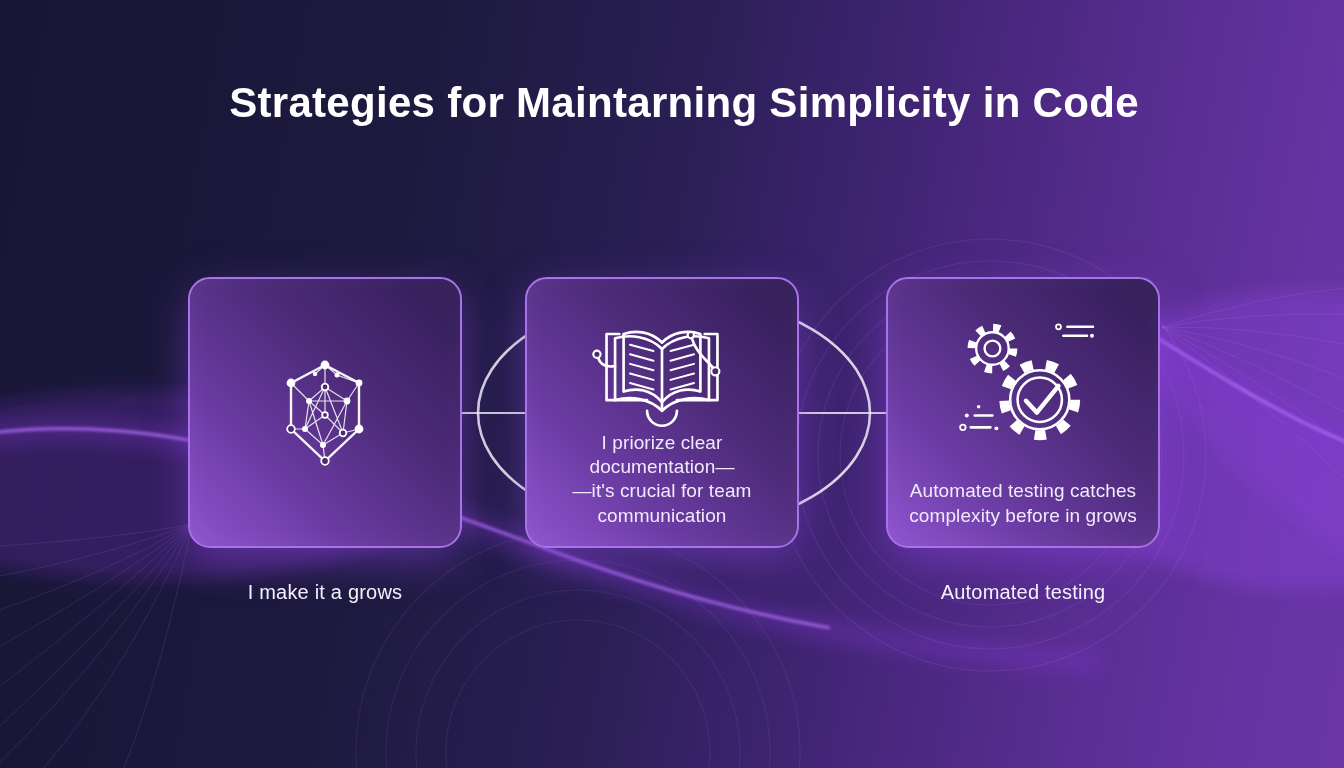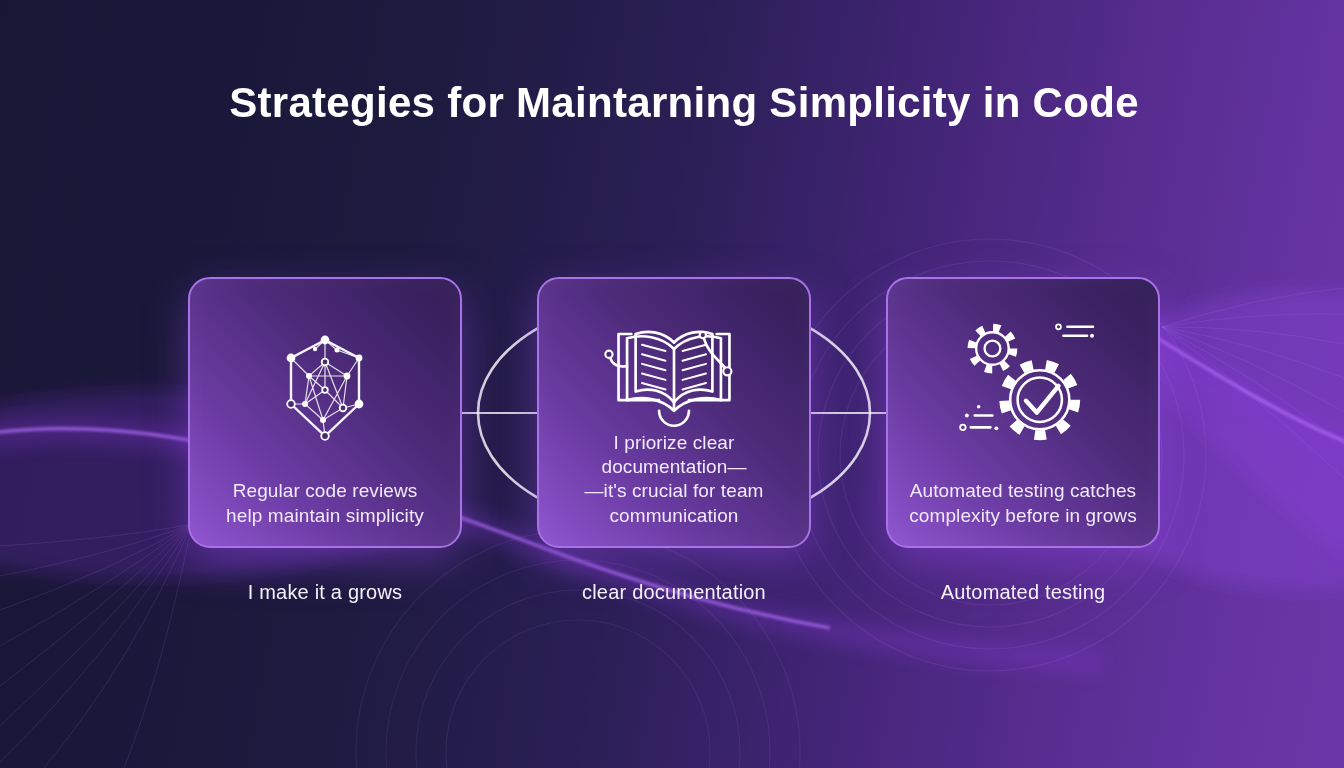--- a/index.html
+++ b/index.html
@@ -14,21 +14,21 @@
     color:#ffffff;font-size:42px;font-weight:700;letter-spacing:.3px;
   }
   .card{
     position:absolute;top:277px;width:274px;height:271px;box-sizing:border-box;
     border-radius:22px;border:2.5px solid #a873e8;z-index:2;
     background:linear-gradient(45deg,#8f54d0 0%,#6a3ba2 30%,#4c2a78 62%,#392160 88%,#331e56 100%);
     box-shadow:0 14px 44px -4px rgba(146,70,230,.50), inset 0 0 30px rgba(255,255,255,.04);
     display:flex;flex-direction:column;align-items:center;
     padding:22px 12px 18px 12px;
   }
-  .card1{left:188px;} .card2{left:537px;} .card3{left:886px;gap:12px;}
+  .card1{left:188px;} .card2{left:525px;} .card3{left:886px;gap:12px;}
   .icon-wrap{flex:1;display:flex;align-items:center;justify-content:center;width:100%;}
   .card-text{
     white-space:pre-line;text-align:center;color:#f1eafc;
     font-size:19px;line-height:1.28;font-weight:500;letter-spacing:.1px;
   }
   .card-caption{
     position:absolute;top:581px;width:274px;text-align:center;z-index:2;
     color:#f4f0fb;font-size:20px;font-weight:500;letter-spacing:.2px;
   }
   .cap1{left:188px;} .cap2{left:537px;} .cap3{left:886px;}
@@ -130,22 +130,20 @@
         </g>
         <g fill="#4b2a72" stroke="#fff" stroke-width="1.8">
           <circle cx="26" cy="74" r="3.8"></circle>
             <circle cx="60" cy="106" r="3.8"></circle>
           <circle cx="60" cy="32" r="3.3"></circle>
             <circle cx="78" cy="78" r="3.3"></circle>
             <circle cx="60" cy="60" r="2.8"></circle>
         </g>
       </svg>
     </div>
-    <div class="card-text">Regular code reviews
-help maintain simplicity</div>
   </div>
 
   <div class="card card2">
     <div class="icon-wrap">
       <svg width="152" height="128" viewBox="0 0 140 120">
         <g stroke="#fff" fill="none" stroke-width="2.5" stroke-linejoin="round" stroke-linecap="round">
           <path d="M30,30 H18 V92 H56"></path>
           <path d="M110,30 H122 V92 H84"></path>
           <path d="M70,44 C58,32 40,30 26,34 V92 C40,88 58,90 70,102 C82,90 100,88 114,92 V34 C100,30 82,32 70,44 Z"></path>
           <path d="M70,44 V102"></path>
@@ -193,16 +191,15 @@
           <circle cx="48" cy="115" r="2"></circle>
             <circle cx="30" cy="93" r="1.8"></circle>
         </g>
       </svg>
     </div>
     <div class="card-text">Automated testing catches
 complexity before in grows</div>
   </div>
 
   <div class="card-caption cap1">I make it a grows</div>
-  <div class="card-caption cap2">clear documentation</div>
   <div class="card-caption cap3">Automated testing</div>
 
 </div>
 
 </body></html>

